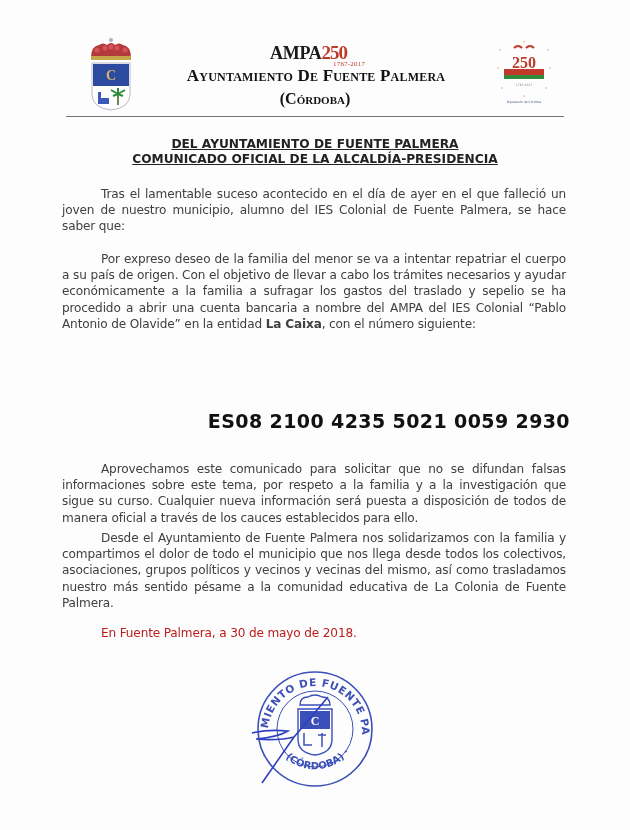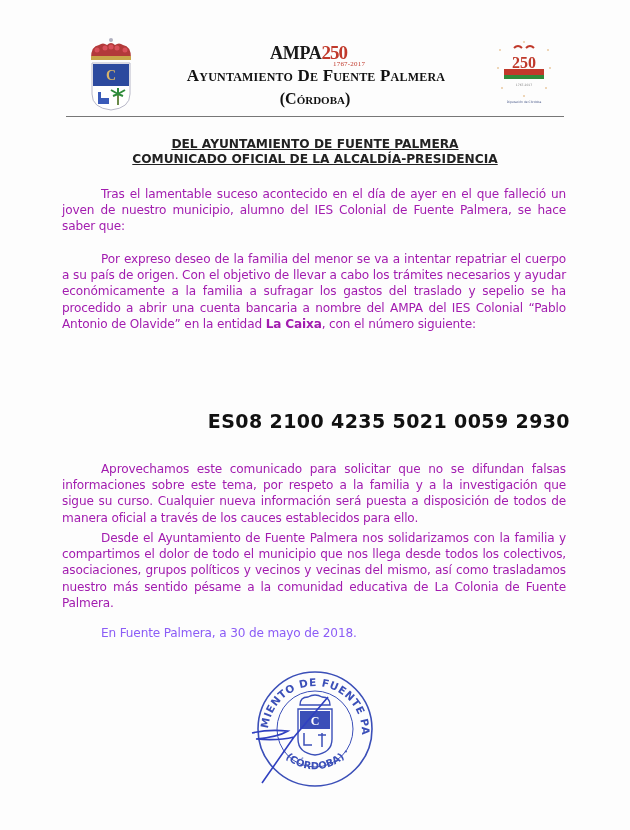--- a/index.html
+++ b/index.html
@@ -122,37 +122,37 @@
     }
 
     
     .para {
       position: absolute;
       left: 62px;
       width: 504px;
       font-family: "DejaVu Sans", sans-serif;
       font-size: 12.1px;
       line-height: 16.2px;
-      color: #a21caf;
+      color: #404040;
       text-align: justify;
       text-indent: 39px;
       letter-spacing: -0.15px;
     }
     .para b { font-weight: bold; }
     .p1 { top: 186px; }
     .p2 { top: 251px; }
     .p3 { top: 461px; }
     .p4 { top: 530px; }
     .closing {
       position: absolute;
       left: 101px;
       top: 626px;
       font-family: "DejaVu Sans", sans-serif;
       font-size: 12.1px;
-      color: #8b5cf6;
+      color: #b91c1c;
       letter-spacing: -0.15px;
     }
 
     .beneficiary {
       position: absolute;
       left: 60px;
       top: 364px;
       width: 510px;
       text-align: center;
       font-family: "DejaVu Sans", sans-serif;

